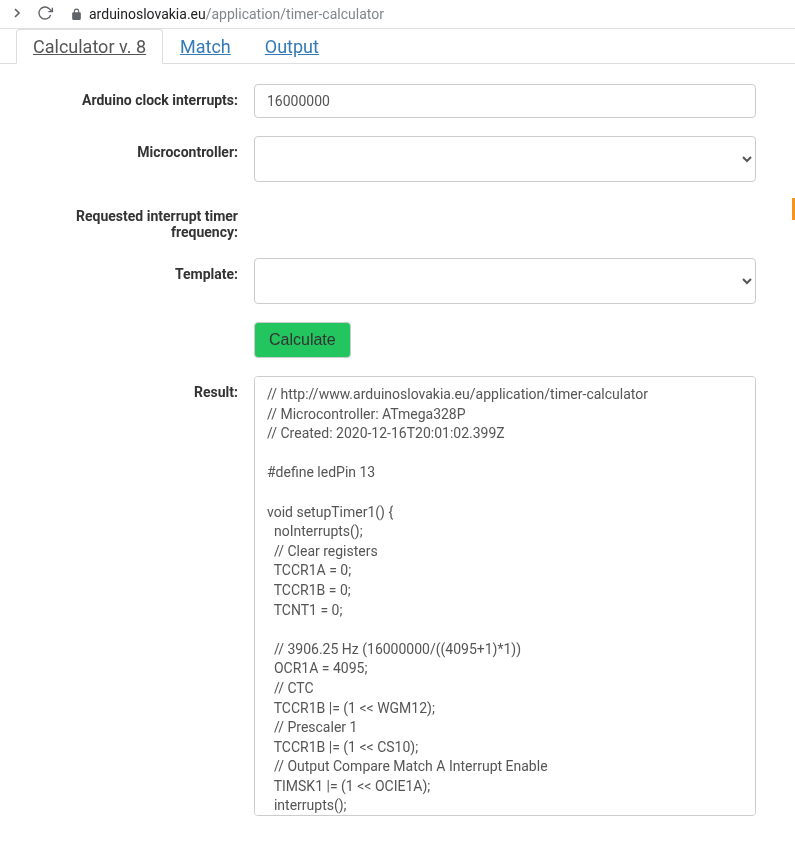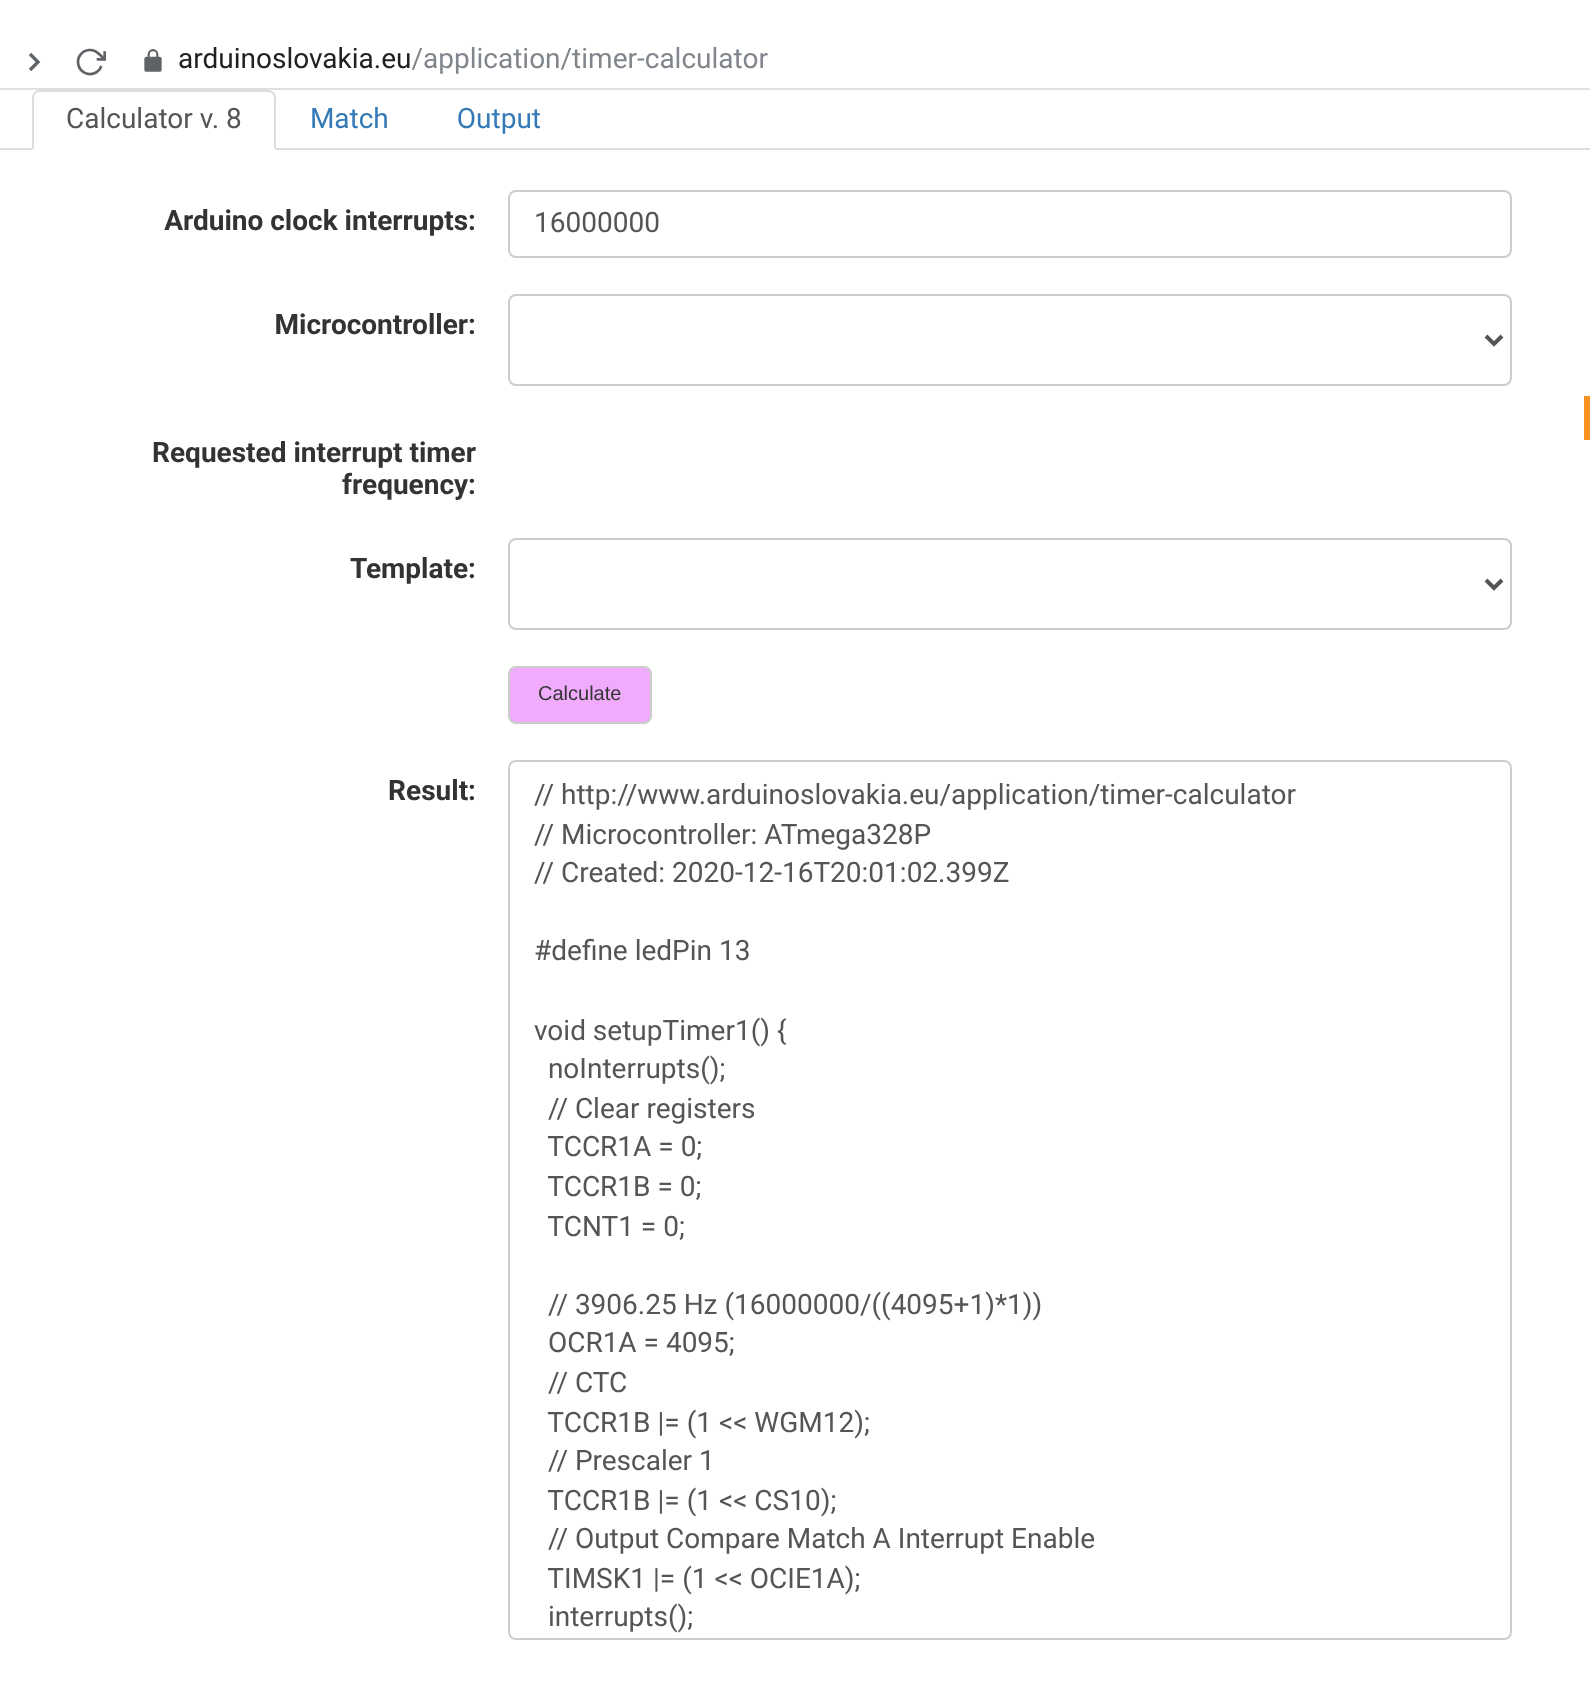--- a/index.html
+++ b/index.html
@@ -8,26 +8,25 @@
       padding: 0;
     }
     body {
       font-family: -apple-system, BlinkMacSystemFont, "Segoe UI", Roboto, Arial, sans-serif;
       font-size: 14px;
       color: #333;
       background: #fff;
     }
     .browser-bar {
       display: flex;
-      align-items: flex-end;
+      align-items: flex-start;
       padding: 4px 8px;
       border-bottom: 1px solid #e0e0e0;
       background: #fff;
       gap: 10px;
-      margin-top: 16px;
     }
     .nav-icon {
       width: 18px;
       height: 18px;
       display: flex;
       align-items: center;
       justify-content: center;
       color: #5f6368;
       cursor: pointer;
     }
@@ -56,26 +55,27 @@
       color: #80868b;
     }
     .tabs {
       display: flex;
       border-bottom: 1px solid #ddd;
       background: #fff;
       padding-left: 16px;
     }
     .tab {
       padding: 6px 16px;
-      font-size: 14px;
+      font-size: 18px;
       color: #337ab7;
       cursor: pointer;
       border: 1px solid transparent;
       border-bottom: none;
       margin-bottom: -1px;
+      text-decoration: underline;
     }
     .tab.active {
       color: #555;
       border-color: #ddd;
       border-bottom: 1px solid #fff;
       border-radius: 4px 4px 0 0;
       background: #fff;
     }
     .form-container {
       padding: 20px 24px;
@@ -119,23 +119,23 @@
       height: 440px;
       resize: none;
       font-family: inherit;
       line-height: 1.4;
       overflow-y: scroll;
       white-space: pre;
     }
     .btn {
       display: inline-block;
       padding: 8px 14px;
-      font-size: 10px;
+      font-size: 16px;
       color: #333;
-      background: #f0abfc;
+      background: #22c55e;
       border: 1px solid #ccc;
       border-radius: 4px;
       cursor: pointer;
     }
     .right-edge {
       position: fixed;
       right: 0;
       top: 198px;
       width: 3px;
       height: 22px;

